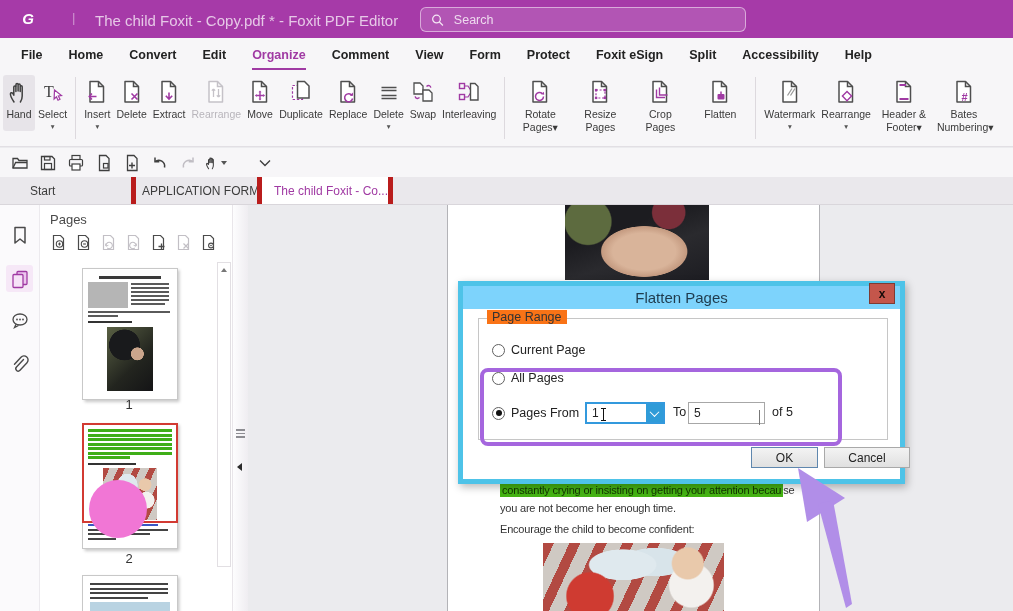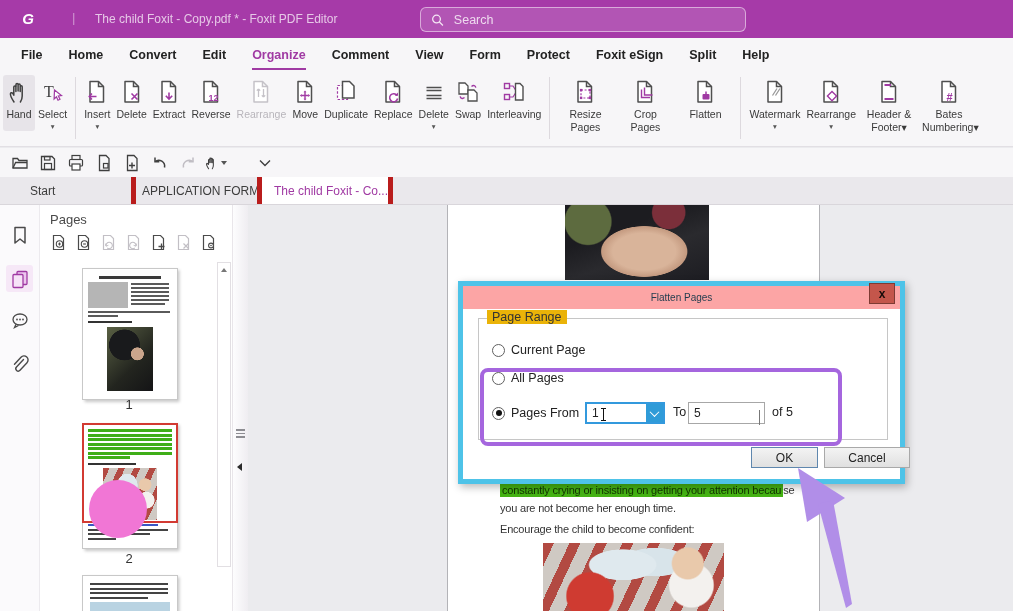--- a/index.html
+++ b/index.html
@@ -3,21 +3,21 @@
 <meta charset="utf-8">
 <style>
   html,body{margin:0;padding:0}
   body{width:1013px;height:611px;position:relative;overflow:hidden;background:#ebebee;
        font-family:"Liberation Sans",sans-serif;-webkit-font-smoothing:antialiased}
   
   .titlebar{position:absolute;left:0;top:0;width:1013px;height:38px;background:#a63aa8}
   .logo{position:absolute;left:18px;top:8px;width:20px;height:20px;border-radius:50%;
         color:#fff;font-weight:bold;font-size:15px;display:flex;align-items:center;justify-content:center;font-style:italic}
   .tb-sep{position:absolute;left:72px;top:10px;color:rgba(255,255,255,.45);font-size:13px}
-  .tb-title{position:absolute;left:95px;top:12px;font-size:12px;color:rgba(255,255,255,.72);white-space:nowrap}
+  .tb-title{position:absolute;left:95px;top:12px;font-size:15px;color:rgba(255,255,255,.72);white-space:nowrap}
   .searchbox{position:absolute;left:420px;top:7px;width:326px;height:25px;box-sizing:border-box;
              background:rgba(255,255,255,.14);border:1px solid rgba(255,255,255,.5);border-radius:6px;
              display:flex;align-items:center;padding:0 10px;gap:8px}
   .searchbox input{background:transparent;border:none;outline:none;color:rgba(255,255,255,.92);font-size:12.5px;width:100%;font-family:inherit}
   .searchbox input::placeholder{color:rgba(255,255,255,.78)}
   
   .menubar{position:absolute;left:0;top:38px;width:1013px;height:34px;background:#f7f6f8;display:flex;align-items:stretch;padding-left:8px}
   .mitem{padding:0 13px;font-size:12.5px;color:#222;font-weight:bold;display:flex;align-items:center;white-space:nowrap}
   .mitem span{padding:8px 0 6px;border-bottom:2.5px solid transparent}
   .mitem.active{color:#a03aa3}
@@ -97,26 +97,26 @@
   .photo-baby{position:absolute;left:543px;top:543px;width:181px;height:68px;z-index:1;
     background:radial-gradient(circle at 80% 30%,#e9c9ab 0 10%,transparent 11%),
                radial-gradient(circle at 82% 62%,#f3f1ee 0 14%,transparent 15%),
                radial-gradient(circle at 26% 78%,#cf3b31 0 16%,transparent 17%),
                radial-gradient(ellipse at 44% 32%,#dfe9ee 0 23%,transparent 24%),
                radial-gradient(ellipse at 62% 28%,#d8e4ea 0 20%,transparent 21%),
                repeating-linear-gradient(115deg,#b24a42 0 10px,#cfc9c3 10px 24px)}
   
   .dialog{position:absolute;left:458px;top:281px;width:447px;height:203px;box-sizing:border-box;background:#fff;
           border:5px solid #4ec3e8;box-shadow:2px 3px 8px rgba(0,0,0,.28);z-index:5}
-  .dtitle{position:absolute;left:0;top:0;right:0;height:23px;background:#fca5a5;display:flex;align-items:center;justify-content:center;
-          font-size:10px;color:#1f3b4d}
+  .dtitle{position:absolute;left:0;top:0;right:0;height:23px;background:#7dd3fc;display:flex;align-items:center;justify-content:center;
+          font-size:15px;color:#1f3b4d}
   .dclose{position:absolute;top:-3px;right:5px;width:26px;height:21px;background:#c4564b;border:1px solid #7e3b33;box-sizing:border-box;
           color:#180b09;font-weight:bold;font-size:12px;display:flex;align-items:center;justify-content:center}
   .fieldset{position:absolute;left:15px;top:32px;width:410px;height:122px;border:1px solid #c6c6c6;box-sizing:border-box}
-  .legend{position:absolute;left:24px;top:24px;background:#eab308;padding:0 5px;font-size:12.5px;color:#333;z-index:1}
+  .legend{position:absolute;left:24px;top:24px;background:#f97316;padding:0 5px;font-size:12.5px;color:#333;z-index:1}
   .radiorow{position:absolute;display:flex;align-items:center;gap:6px;font-size:12.5px;color:#222}
   .radio{width:13px;height:13px;border:1px solid #606060;border-radius:50%;background:#fff;position:relative;box-sizing:border-box;flex:0 0 auto}
   .radio.sel::after{content:"";position:absolute;left:2.5px;top:2.5px;width:6px;height:6px;border-radius:50%;background:#111}
   .combo{position:absolute;height:22px;background:#fff;box-sizing:border-box;display:flex;align-items:center;font-size:12px;color:#222}
   .combo1{left:122px;top:116px;width:80px;border:2px solid #3399dd;padding-left:5px}
   .combo2{left:225px;top:116px;width:77px;border:1px solid #a7a7a7;padding-left:5px}
   .ddbtn{position:absolute;right:0;top:0;bottom:0;width:17px;background:#2f9bd8;display:flex;align-items:center;justify-content:center}
   .chev{width:6px;height:6px;border-right:1.6px solid #fff;border-bottom:1.6px solid #fff;transform:rotate(45deg) translate(-1px,-1px)}
   .chev.gray{border-color:#777}
   .ddplain{position:absolute;right:4px;top:7px}
@@ -176,20 +176,23 @@
   <div class="mitem">
       <span>Protect</span>
     </div>
   <div class="mitem">
       <span>Foxit eSign</span>
     </div>
   <div class="mitem">
       <span>Split</span>
     </div>
   <div class="mitem">
+      <span>Accessibility</span>
+    </div>
+  <div class="mitem">
       <span>Help</span>
     </div>
 </div>
 
 <div class="ribbon">
 
   <div class="rbtn active">
     <span class="ric">
         <svg width="26" height="26" viewBox="0 0 26 26">
           <path d="M8 23c-2-3-4-6.5-3.5-8.5.4-1.4 2-.8 2.5.2l.8 1.5V8c0-1.5 2.1-1.5 2.1 0v4.5M10 8V5.5c0-1.5 2.1-1.5 2.1 0V12m0-6c0-1.5 2.1-1.5 2.1 0v6.5m0-4.8c0-1.4 2-1.4 2 0V17c0 2.8-.8 4.6-1.8 6" fill="none" stroke="#3f3f3f" stroke-width="1.5" stroke-linecap="round" stroke-linejoin="round"></path>
@@ -241,31 +244,20 @@
         <svg width="26" height="26" viewBox="0 0 26 26">
           <path d="M6 2.5h8.5l5 5V23H6z" fill="#fff" stroke="#4f4f4f" stroke-width="1.5" stroke-linejoin="round"></path>
           <path d="M14.5 2.5v5h5" fill="none" stroke="#4f4f4f" stroke-width="1.5"></path>
           <path d="M13 13.5V20m-3.2-3.2l3.2 3.2 3.2-3.2" stroke="#a03aa3" stroke-width="1.6" fill="none"></path>
         </svg>
       </span>
     <span class="rlb">Extract</span>
     <span class="rcaret"></span>
   </div>
 
-  <div class="rbtn">
-    <span class="ric">
-        <svg width="26" height="26" viewBox="0 0 26 26">
-          <path d="M6 2.5h8.5l5 5V23H6z" fill="#fff" stroke="#4f4f4f" stroke-width="1.5" stroke-linejoin="round"></path>
-          <path d="M14.5 2.5v5h5" fill="none" stroke="#4f4f4f" stroke-width="1.5"></path>
-          <text x="10.5" y="21.5" font-size="9" font-weight="bold" fill="#a03aa3">12</text>
-        </svg>
-      </span>
-    <span class="rlb">Reverse</span>
-    <span class="rcaret"></span>
-  </div>
 
   <div class="rbtn disabled">
     <span class="ric">
         <svg width="26" height="26" viewBox="0 0 26 26">
           <path d="M6 2.5h8.5l5 5V23H6z" fill="#fff" stroke="#c5c2c8" stroke-width="1.5" stroke-linejoin="round"></path>
           <path d="M14.5 2.5v5h5" fill="none" stroke="#c5c2c8" stroke-width="1.5"></path>
           <path d="M10.5 18V10m0 0L8.8 11.6M10.5 10l1.7 1.6M15.5 10v8m0 0l-1.7-1.6m1.7 1.6l1.7-1.6" stroke="#c5c2c8" stroke-width="1.3" fill="none"></path>
         </svg>
       </span>
     <span class="rlb">Rearrange</span>
@@ -348,20 +340,32 @@
           <path d="M8.5 7h3.5l3.5 5.5M8.5 18h3.5l3.5-5.5" stroke="#a03aa3" stroke-width="1.2" fill="none"></path>
           <path d="M14.5 4.5h4.5l3 3V21h-7.5z" fill="#fff" stroke="#4f4f4f" stroke-width="1.4"></path>
         </svg>
       </span>
     <span class="rlb">Interleaving</span>
     <span class="rcaret"></span>
   </div>
 
   <div class="rsep"></div>
 
+  <div class="rbtn wide">
+    <span class="ric">
+        <svg width="26" height="26" viewBox="0 0 26 26">
+          <path d="M6 2.5h8.5l5 5V23H6z" fill="#fff" stroke="#4f4f4f" stroke-width="1.5" stroke-linejoin="round"></path>
+          <path d="M14.5 2.5v5h5" fill="none" stroke="#4f4f4f" stroke-width="1.5"></path>
+          <path d="M16.5 17.5a4 4 0 1 1-1.2-2.9" fill="none" stroke="#a03aa3" stroke-width="1.5"></path>
+          <path d="M16.9 12.7l.3 3.1-3.1-.5z" fill="#a03aa3"></path>
+        </svg>
+      </span>
+    <span class="rlb">Rotate Pages▾</span>
+    <span class="rcaret"></span>
+  </div>
 
   <div class="rbtn wide">
     <span class="ric">
         <svg width="26" height="26" viewBox="0 0 26 26">
           <path d="M6 2.5h8.5l5 5V23H6z" fill="#fff" stroke="#4f4f4f" stroke-width="1.5" stroke-linejoin="round"></path>
           <path d="M14.5 2.5v5h5" fill="none" stroke="#4f4f4f" stroke-width="1.5"></path>
           <rect x="9" y="11" width="9" height="8" fill="none" stroke="#a03aa3" stroke-width="1.2" stroke-dasharray="2 1.6"></rect>
           <g fill="#a03aa3">
             <rect x="7.9" y="9.9" width="2.4" height="2.4"></rect>
             <rect x="16.7" y="9.9" width="2.4" height="2.4"></rect>

